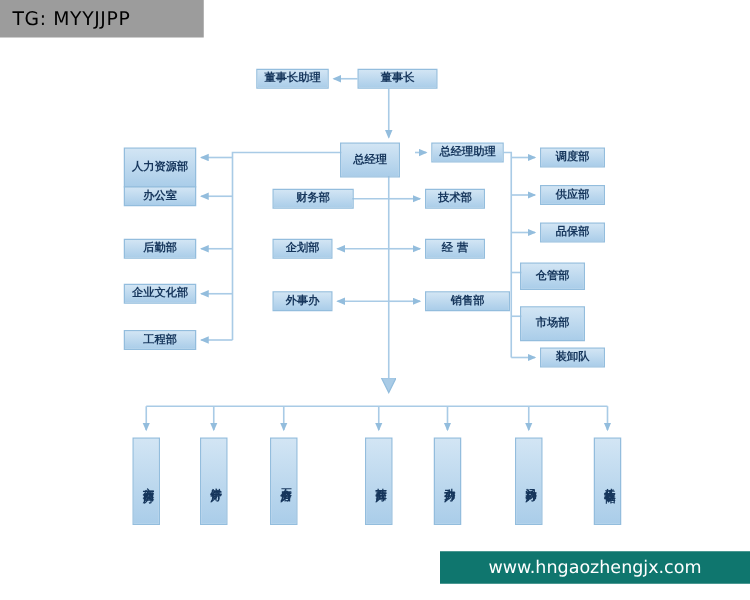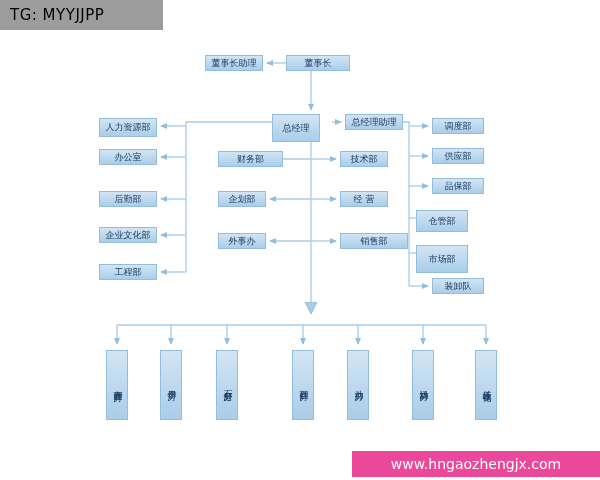--- a/index.html
+++ b/index.html
@@ -11,21 +11,21 @@
     overflow: hidden;
   }
   .canvas { position: absolute; left: 0; top: 0; width: 600px; height: 480px; }
   .lines { position: absolute; left: 0; top: 0; width: 600px; height: 480px; }
   .node {
     position: absolute;
     background: linear-gradient(#d2e5f4, #aacde9);
     border: 1px solid #93bddd;
     color: #16365c;
     font-size: 9px;
-    font-weight: normal;
+    font-weight: bold;
     display: flex;
     align-items: center;
     justify-content: center;
     text-align: center;
     line-height: 1;
     white-space: nowrap;
   }
   .vnode {
     writing-mode: vertical-rl;
     text-orientation: upright;
@@ -35,23 +35,23 @@
     line-height: 1.1;
   }
   .wm-top {
     position: absolute; left: 0; top: 0;
     width: 163px; height: 30px;
     background: #9c9c9c; color: #000000;
     font-size: 15px; letter-spacing: .5px;
     display: flex; align-items: center; padding-left: 10px;
   }
   .wm-bottom {
-    position: absolute; right: 0; top: 451px;
+    position: absolute; right: 0; top: 441px;
     width: 248px; height: 26px;
-    background: #ec4899; color: #ffffff;
+    background: #0f766e; color: #ffffff;
     font-size: 14px;
     display: flex; align-items: center; justify-content: center;
   }
 </style>
 </head>
 <body>
 
 <div class="canvas">
 
   <svg class="lines" viewBox="0 0 600 480" xmlns="http://www.w3.org/2000/svg">
@@ -105,21 +105,21 @@
       <line x1="423" y1="325" x2="423" y2="344" marker-end="url(#arr)"></line>
       <line x1="486" y1="325" x2="486" y2="344" marker-end="url(#arr)"></line>
     </g>
   </svg>
 
   <div class="node" style="left:205px;top:55px;width:58px;height:16px">董事长助理</div>
   <div class="node" style="left:286px;top:55px;width:64px;height:16px">董事长</div>
   <div class="node" style="left:272px;top:114px;width:48px;height:28px">总经理</div>
   <div class="node" style="left:345px;top:114px;width:58px;height:16px">总经理助理</div>
 
-  <div class="node" style="left:99px;top:118px;width:58px;height:19px">人力资源部</div>
+  <div class="node" style="left:99px;top:118px;width:58px;height:32px">人力资源部</div>
   <div class="node" style="left:99px;top:149px;width:58px;height:16px">办公室</div>
   <div class="node" style="left:99px;top:191px;width:58px;height:16px">后勤部</div>
   <div class="node" style="left:99px;top:227px;width:58px;height:16px">企业文化部</div>
   <div class="node" style="left:99px;top:264px;width:58px;height:16px">工程部</div>
 
   <div class="node" style="left:218px;top:151px;width:65px;height:16px">财务部</div>
   <div class="node" style="left:218px;top:191px;width:48px;height:16px">企划部</div>
   <div class="node" style="left:218px;top:233px;width:48px;height:16px">外事办</div>
 
   <div class="node" style="left:340px;top:151px;width:48px;height:16px">技术部</div>

